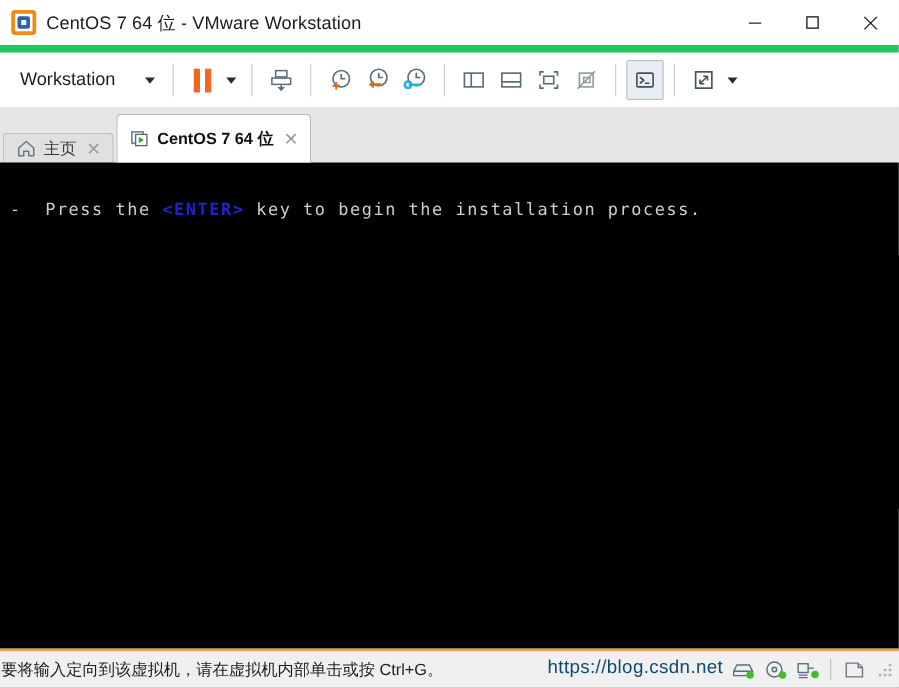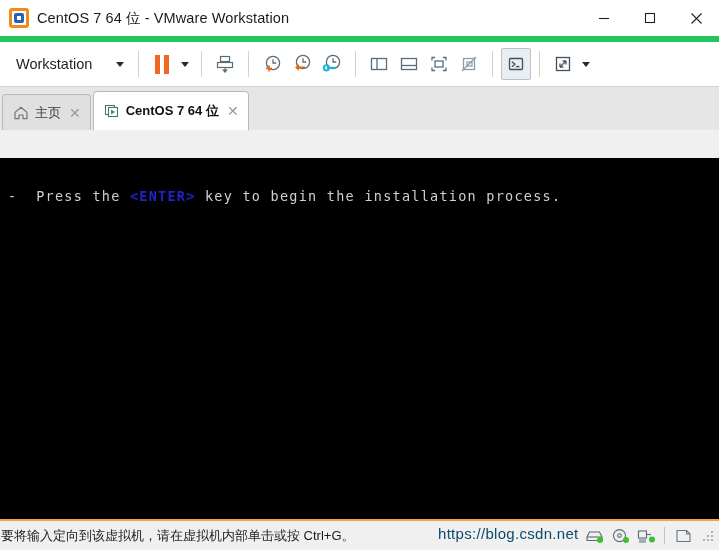--- a/index.html
+++ b/index.html
@@ -38,33 +38,33 @@
   .tb-caret-btn{width:16px;height:32px;display:flex;align-items:center;justify-content:center;flex:0 0 auto;}
   .pause-ico{display:flex;gap:4px;}
   .pause-ico i{display:block;width:5px;height:19px;background:#f26522;}
 
   
   .tabbar{
     height:43px;min-height:43px;background:#e6e6e6;display:flex;align-items:flex-end;
     padding-left:2px;box-sizing:border-box;position:relative;
   }
   .tab{
-    height:36px;display:flex;align-items:center;gap:6px;padding:0 7px 0 10px;
+    height:24px;display:flex;align-items:center;gap:6px;padding:0 7px 0 10px;
     box-sizing:border-box;border:1px solid #b9b9b9;border-bottom:none;
     border-radius:4px 4px 0 0;margin-right:2px;position:relative;
   }
   .tab.inactive{background:#e0e0e0;color:#3a3a3a;}
   .tab.active{background:#ffffff;color:#111;font-weight:bold;height:39px;z-index:2;}
   .tab-label{font-size:13px;white-space:nowrap;}
   .tab.active .tab-label{font-size:13px;}
   .tab-close{font-size:14px;color:#9a9a9a;padding:0 2px;line-height:1;}
   .tab-ico{width:16px;height:16px;flex:0 0 auto;display:block;}
 
   
-  .console{flex:1 1 auto;background:#000000;position:relative;overflow:hidden;margin-top:28px;}
+  .console{flex:1 1 auto;background:#000000;position:relative;overflow:hidden;}
   .console-line{
     position:absolute;left:8px;top:30px;
     font-family:"DejaVu Sans Mono","Liberation Mono",monospace;
     font-size:13.5px;letter-spacing:1.25px;color:#cfcfcf;white-space:pre;
   }
   .console-line .enter{color:#2222cc;font-weight:bold;}
   .annotation{
     position:absolute;left:183px;top:246px;
     font-size:16px;color:#f41a1a;white-space:nowrap;font-weight:500;
   }

